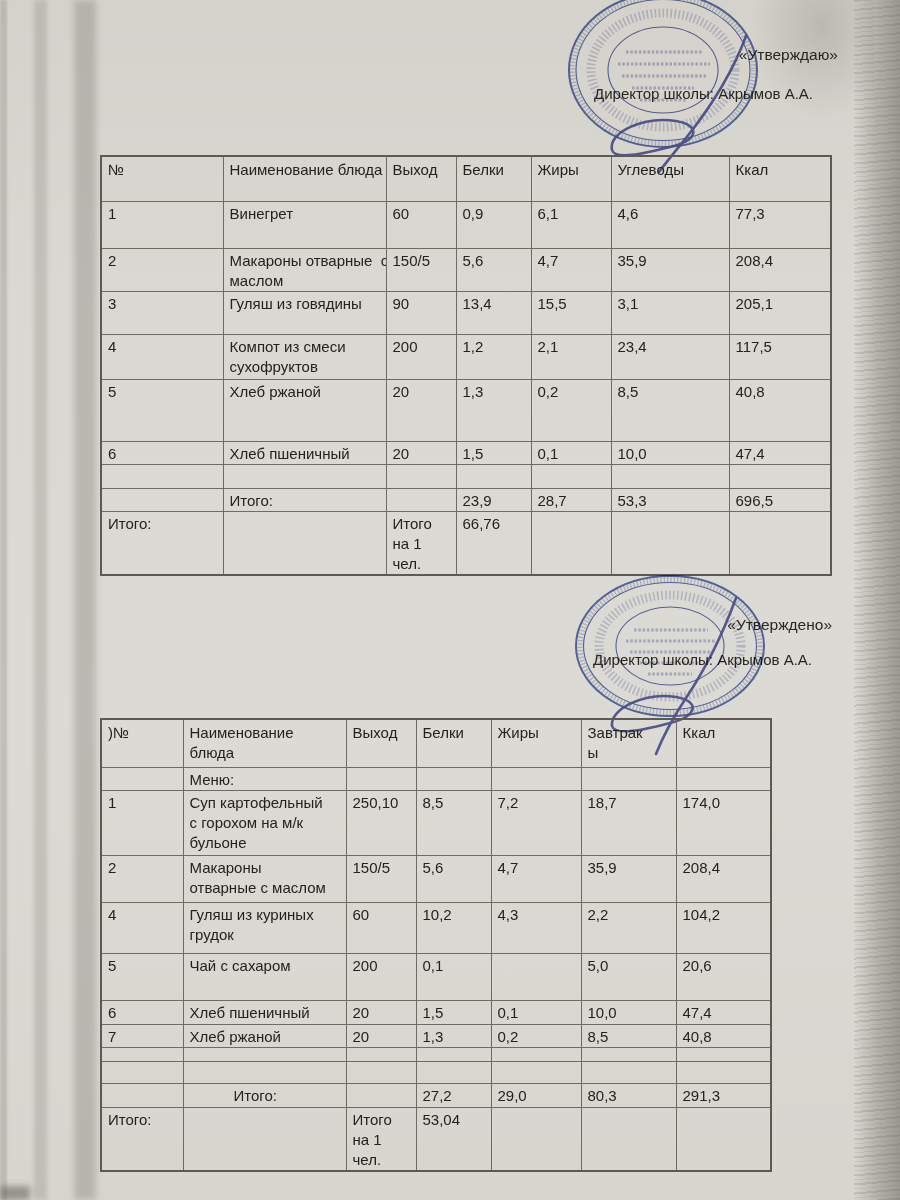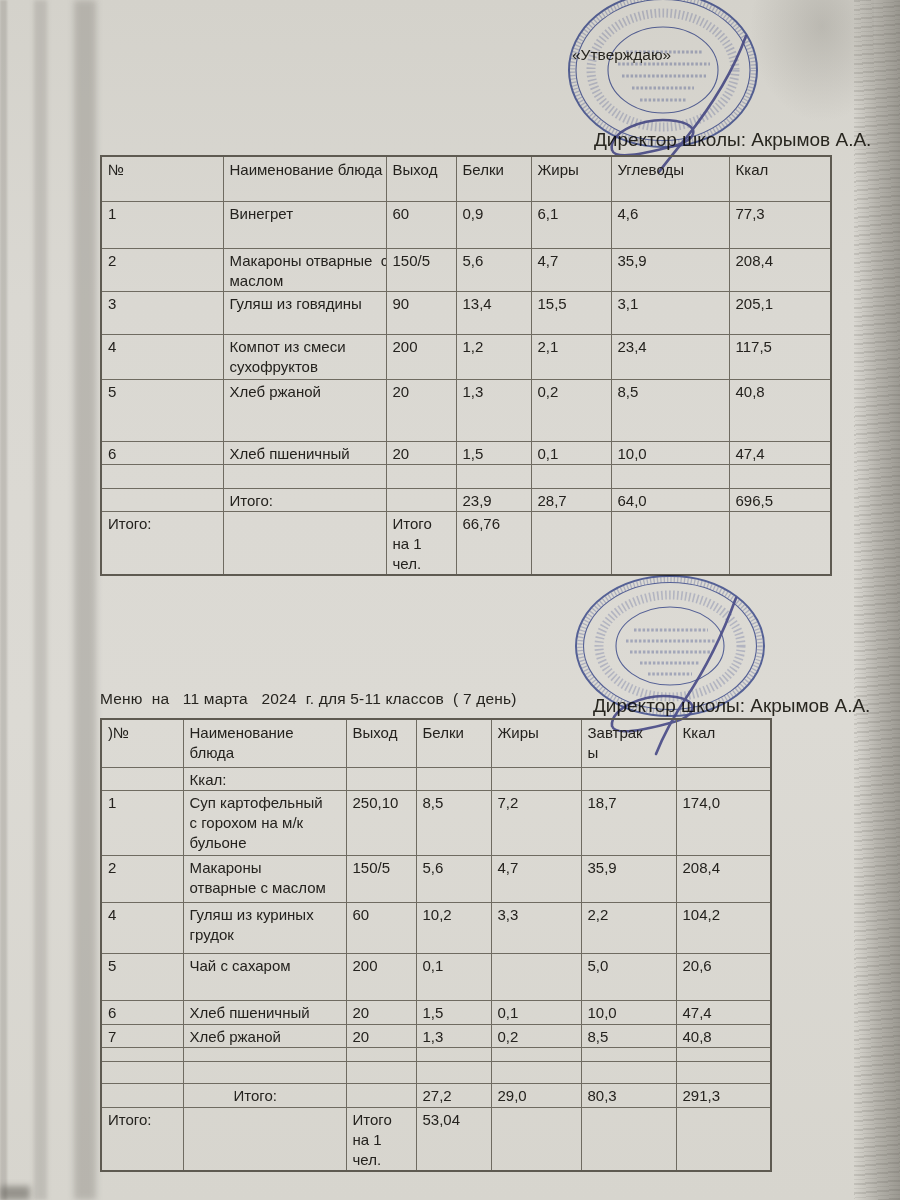--- a/index.html
+++ b/index.html
@@ -16,23 +16,23 @@
   .right-shadow{position:absolute;top:0;right:0;width:46px;height:100%;pointer-events:none;
     background:linear-gradient(90deg,rgba(123,120,112,0),rgba(123,120,112,.38) 50%,rgba(104,101,93,.55));}
   .right-shadow:after{content:"";position:absolute;inset:0;
     background:repeating-linear-gradient(175deg,rgba(85,82,75,.16) 0 2px,transparent 2px 5px,rgba(85,82,75,.10) 5px 6px,transparent 6px 9px);}
   .tr-blob{position:absolute;right:26px;top:0;width:130px;height:130px;pointer-events:none;
     background:radial-gradient(ellipse at 60% 20%,rgba(110,107,99,.25),transparent 65%);}
   .corner-smudge{position:absolute;left:0;bottom:0;width:30px;height:14px;background:#55524b;opacity:.5;filter:blur(3px);}
   
   .abs{position:absolute;white-space:pre;}
   .quote{font-size:15.5px;color:#28261f;}
-  .q1{left:572px;top:46px;width:290px;}
+  .q1{left:548px;top:46px;width:290px;text-align:right;}
   .q2{left:540px;top:616px;width:292px;text-align:right;}
-  .director{font-size:19px;color:#28261f;margin-top:44px;}
+  .director{font-size:15px;color:#28261f;}
   .d1{left:594px;top:85px;}
   .d2{left:593px;top:651px;}
   .menu-title{font-size:15.5px;color:#26241f;letter-spacing:.2px;}
   .mt1{left:100px;top:126px;}
   .mt2{left:100px;top:690px;}
   
   table{position:absolute;border-collapse:collapse;table-layout:fixed;border:2px solid #5e5a51;}
   td,th{border:1px solid #6f6b61;vertical-align:top;font-size:15px;font-weight:normal;
     text-align:left;padding:2px 4px 0 6px;overflow:hidden;line-height:20px;white-space:pre;color:#24221e;}
   th{padding-top:3px;}
@@ -174,37 +174,38 @@
       <td></td>
       <td></td>
       <td></td>
     </tr>
     <tr>
       <td></td>
       <td>Итого:</td>
       <td></td>
       <td>23,9</td>
       <td>28,7</td>
-      <td>64,0</td>
+      <td>53,3</td>
       <td>696,5</td>
     </tr>
     <tr>
       <td>Итого:</td>
       <td></td>
       <td>Итого
 на 1
 чел.</td>
       <td>66,76</td>
       <td></td>
       <td></td>
       <td></td>
     </tr>
   </tbody>
     </table>
 
+  <div class="abs quote q2">«Утверждено»</div>
   <div class="abs director d2">Директор школы: Акрымов А.А.</div>
 
   <svg class="stamp st2" width="225" height="200" viewBox="0 0 225 200">
     <g fill="none" stroke="#3f51a3">
       <ellipse cx="110" cy="78" rx="94" ry="70" stroke-width="2"></ellipse>
       <ellipse cx="110" cy="78" rx="86.5" ry="63.5" stroke-width="1.1"></ellipse>
       <ellipse cx="110" cy="78" rx="90" ry="66.5" stroke-width="5.5" stroke-dasharray="1.3 2.1" opacity=".35"></ellipse>
       <ellipse cx="110" cy="78" rx="71" ry="51" stroke-width="9" stroke-dasharray="1.6 2.4" opacity=".3"></ellipse>
       <ellipse cx="110" cy="78" rx="54" ry="39" stroke-width="1.1"></ellipse>
       <g stroke-width="3.2" stroke-dasharray="2.5 1.8" opacity=".42">
@@ -214,21 +215,20 @@
           <path d="M80 95 h60"></path>
           <path d="M88 106 h44"></path>
       </g>
     </g>
     <g fill="none" stroke="#2f3490" stroke-width="2.6" stroke-linecap="round" opacity=".92">
       <path d="M52 158 C50 140 86 124 116 129 C140 133 138 148 110 155 C84 162 55 168 52 158"></path>
       <path d="M176 30 C162 68 146 100 126 130 C116 145 104 166 96 186"></path>
     </g>
   </svg>
 
-  <div class="abs menu-title mt2">Меню  на   11 марта   2024  г. для 5-11 классов  ( 7 день)</div>
 
   <table class="t2">
     <colgroup>
         <col style="width:82px">
         <col style="width:163px">
         <col style="width:70px">
         <col style="width:75px">
         <col style="width:90px">
         <col style="width:95px">
         <col style="width:95px">
@@ -240,21 +240,21 @@
 блюда</th>
       <th>Выход</th>
       <th>Белки</th>
       <th>Жиры</th>
       <th>Завтрак
 ы</th>
       <th>Ккал</th>
     </tr>
     <tr>
       <td></td>
-      <td>Ккал:</td>
+      <td>Меню:</td>
       <td></td>
       <td></td>
       <td></td>
       <td></td>
       <td></td>
     </tr>
     <tr>
       <td>1</td>
       <td>Суп картофельный
 с горохом на м/к
@@ -274,21 +274,21 @@
       <td>4,7</td>
       <td>35,9</td>
       <td>208,4</td>
     </tr>
     <tr>
       <td>4</td>
       <td>Гуляш из куриных
 грудок</td>
       <td>60</td>
       <td>10,2</td>
-      <td>3,3</td>
+      <td>4,3</td>
       <td>2,2</td>
       <td>104,2</td>
     </tr>
     <tr>
       <td>5</td>
       <td>Чай с сахаром</td>
       <td>200</td>
       <td>0,1</td>
       <td></td>
       <td>5,0</td>

